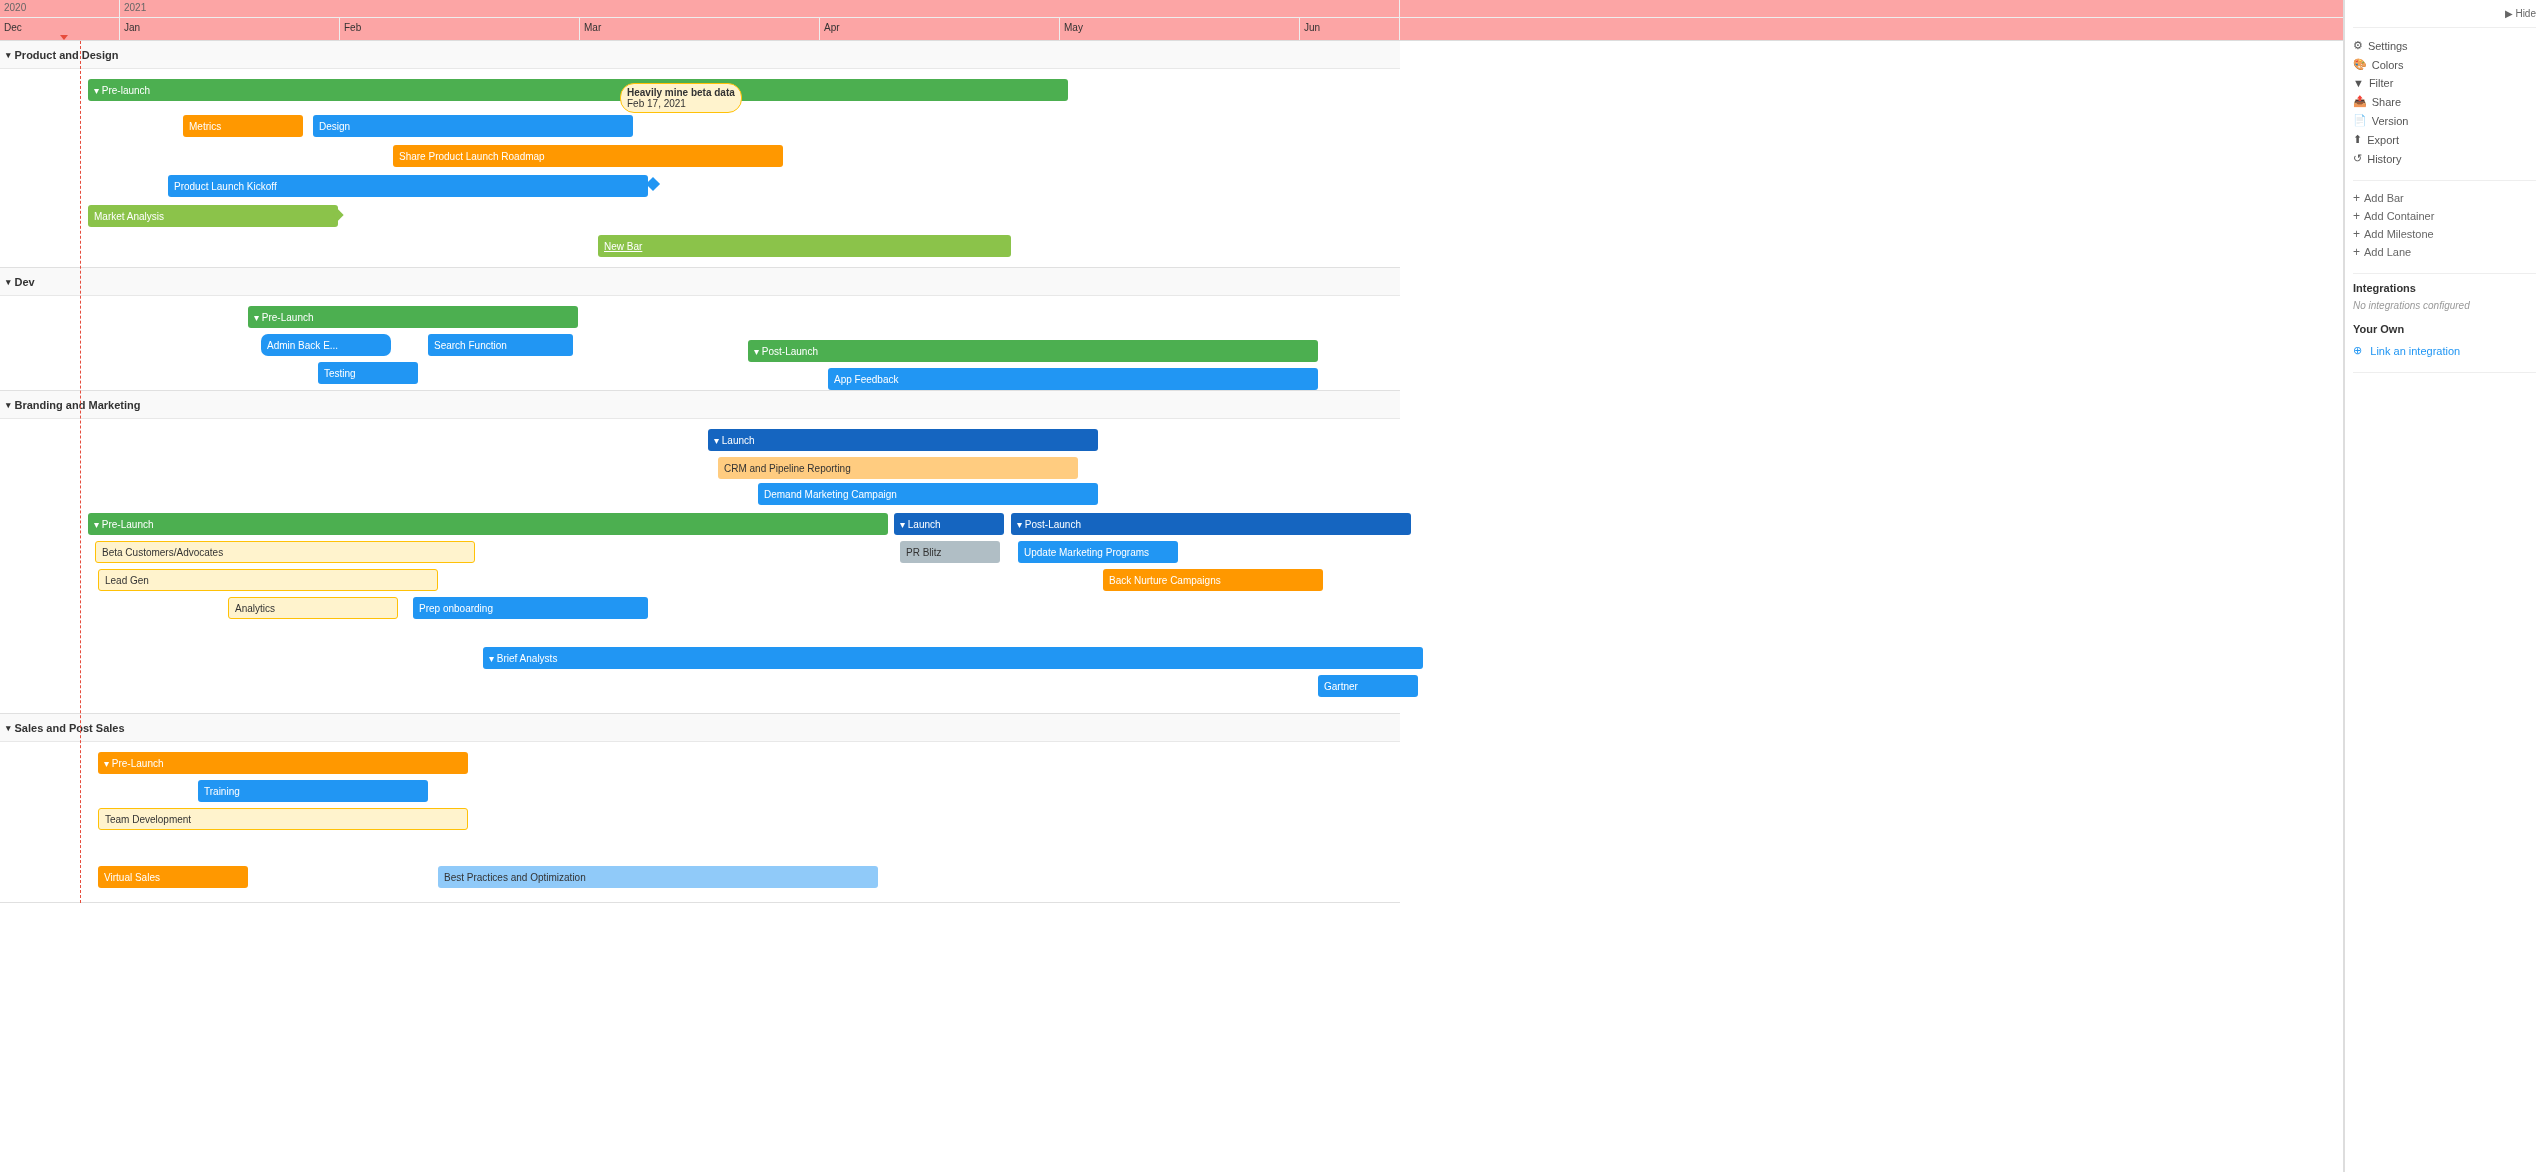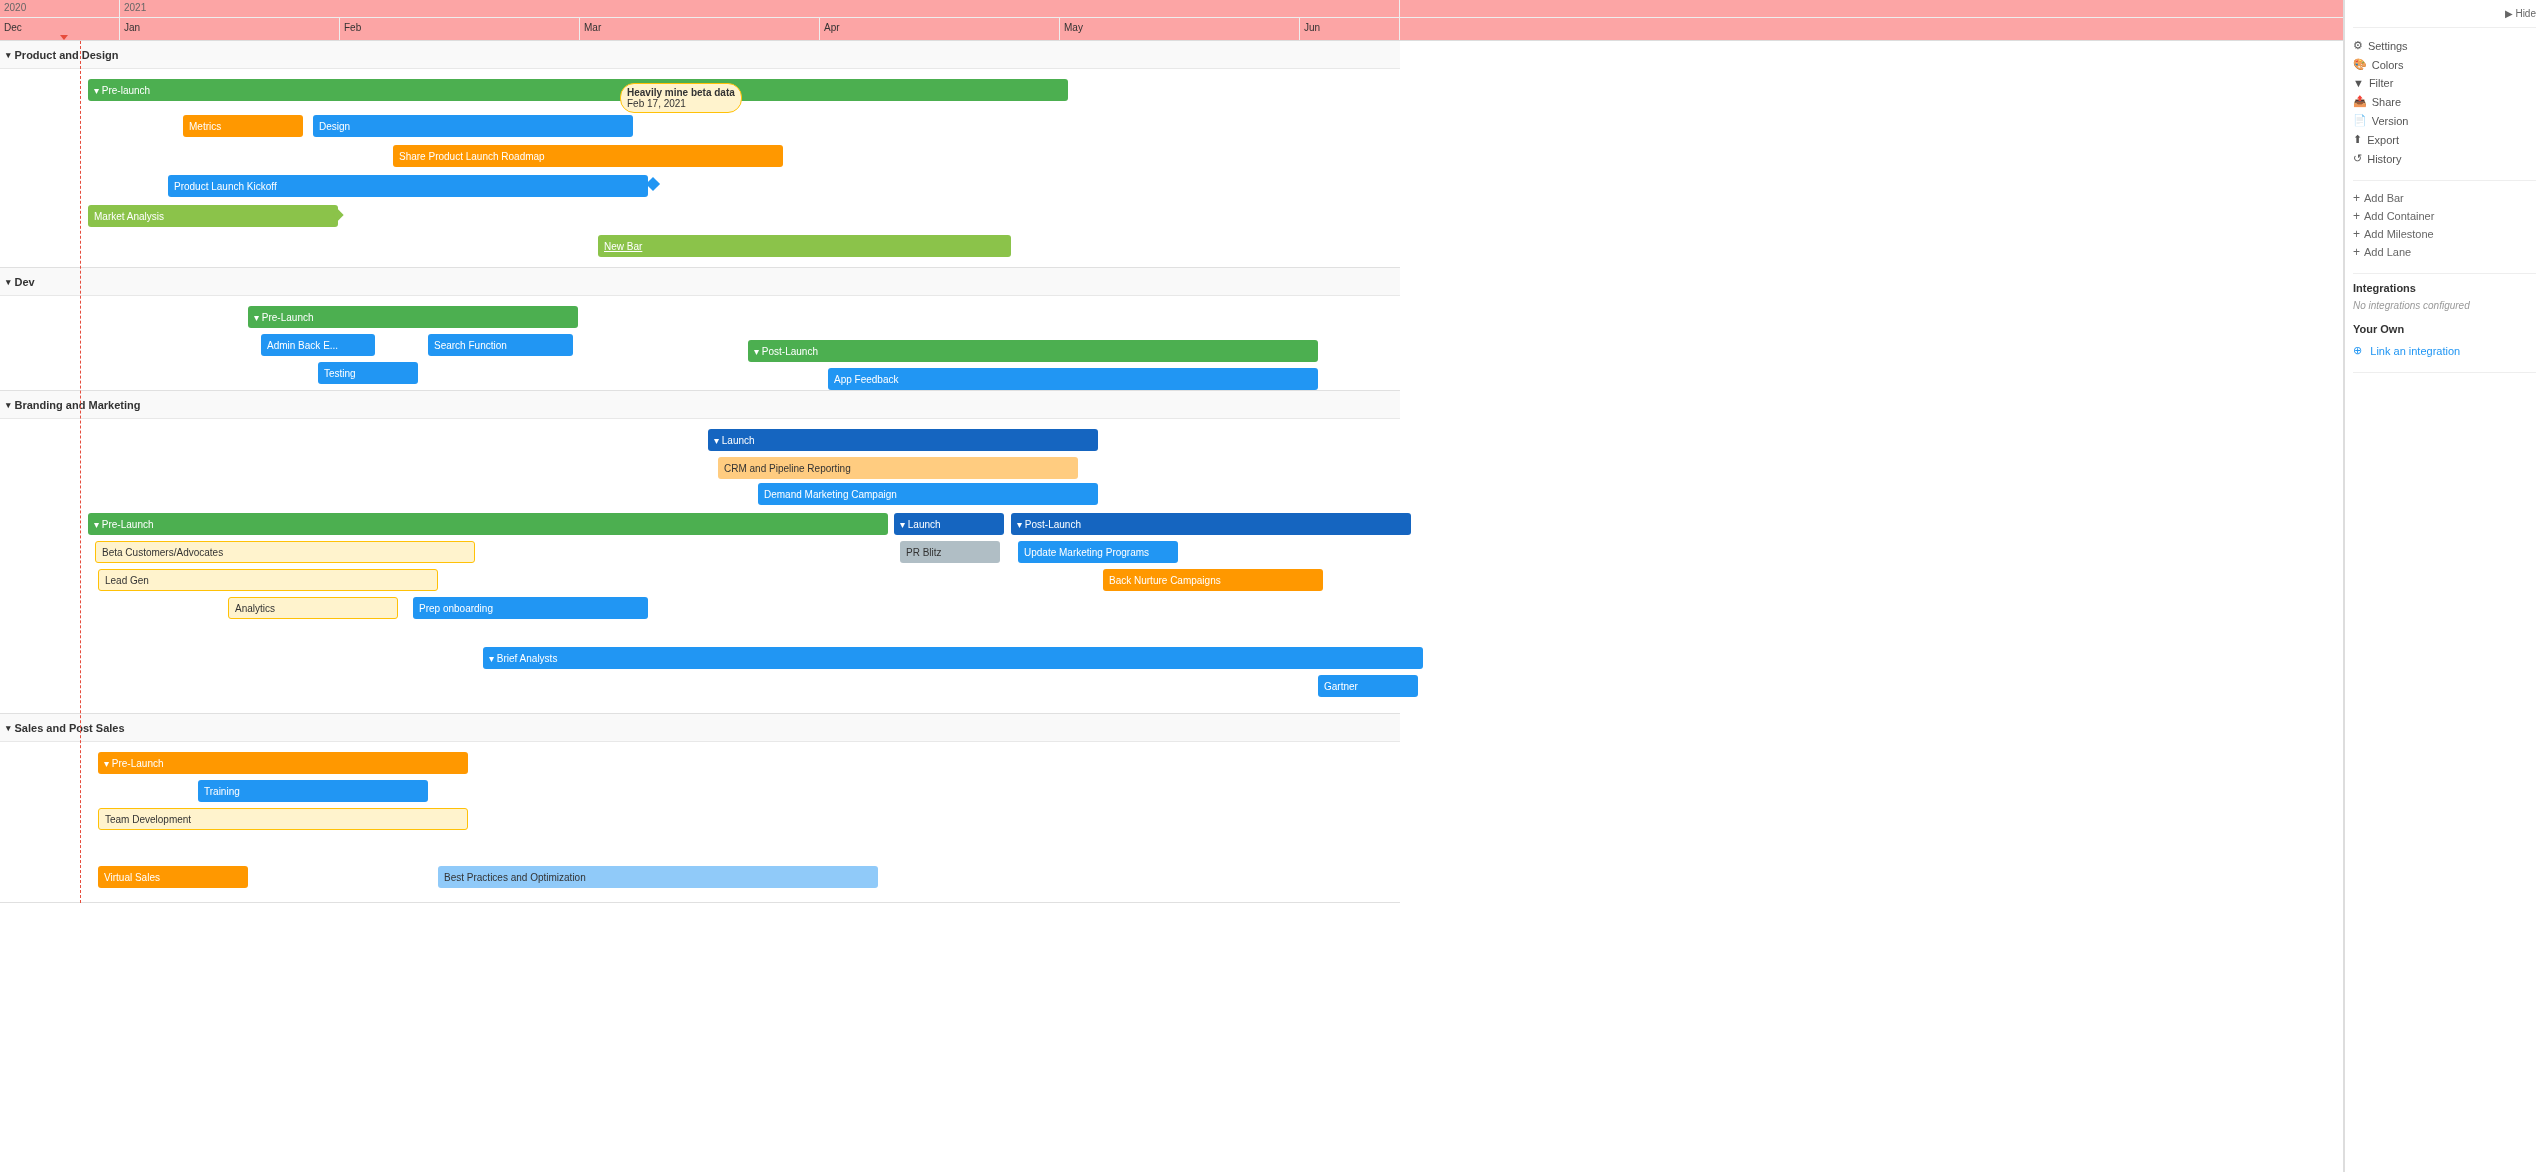--- a/index.html
+++ b/index.html
@@ -150,21 +150,21 @@
             <span>Dev</span>
           </div>
           <div class="section-body">
 
             <div style="position:relative; height:110px; margin: 4px 8px;">
 
               <div class="gantt-bar bar-green" style="left:240px; width:330px; top:2px;">
                 <span>▾</span>&nbsp;Pre-Launch
               </div>
 
-              <div class="gantt-bar bar-blue" style="left:253px; width:114px; top:30px;">Admin Back E...</div>
+              <div class="gantt-bar bar-blue" style="left:253px; width:130px; top:30px;border-radius:7px;">Admin Back E...</div>
 
               <div class="gantt-bar bar-blue" style="left:420px; width:145px; top:30px;">Search Function</div>
 
               <div class="gantt-bar bar-blue" style="left:310px; width:100px; top:58px;">Testing</div>
             </div>
 
             <div style="position:relative; height:48px; margin-top:-80px; margin-left:8px; margin-right:8px;">
               <div class="gantt-bar bar-green" style="left:740px; width:570px; top:2px;">
                 <span>▾</span>&nbsp;Post-Launch
               </div>

